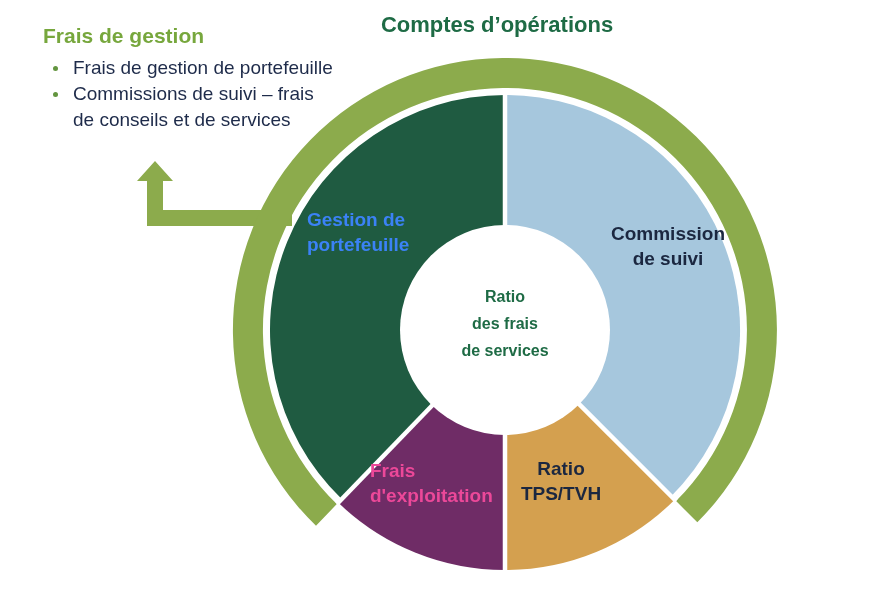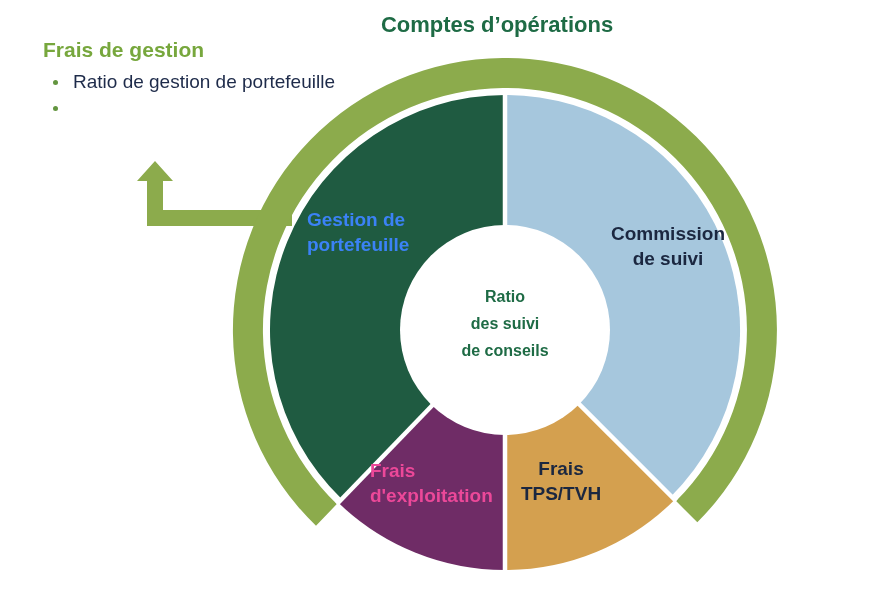--- a/index.html
+++ b/index.html
@@ -10,21 +10,21 @@
     overflow:hidden;
     font-family:"Liberation Sans", sans-serif;
   }
   
   .main-title{
     position:absolute;left:347px;top:12px;width:300px;
     text-align:center;
     font-size:22px;font-weight:bold;color:#1e6b45;
   }
   
-  .callout{position:absolute;left:43px;top:24px;margin-top:14px;}
+  .callout{position:absolute;left:43px;top:24px;}
   .callout-heading{
     font-size:21px;font-weight:bold;color:#77a73d;margin:0 0 7px 0;
   }
   .callout-list{margin:0;padding:0;list-style:none;}
   .callout-list li{
     display:flex;align-items:flex-start;
     font-size:19px;color:#1e2b4a;line-height:26px;
   }
   .callout-list li .dot{
     flex:0 0 auto;width:5px;height:5px;border-radius:50%;
@@ -54,24 +54,25 @@
 
 <div class="canvas">
 
   <div class="main-title">Comptes d’opérations</div>
 
   <div class="callout">
     <div class="callout-heading">Frais de gestion</div>
     <ul class="callout-list">
       <li>
         <span class="dot"></span>
-        <span class="bullet-text">Ratio de gestion de portefeuille</span>
+        <span class="bullet-text">Frais de gestion de portefeuille</span>
       </li>
       <li>
         <span class="dot"></span>
+        <span class="bullet-text">Commissions de suivi – frais de conseils et de services</span>
       </li>
     </ul>
   </div>
 
   <svg class="chart-svg" width="879" height="589" viewBox="0 0 879 589">
 
     <polygon points="155,161 173,181 163,181 163,210 292,210 292,226 147,226 147,181 137,181" fill="#8cab4c"></polygon>
 
     <path d="M 316 525.7 A 272 272 0 1 1 697.3 522.3 L 676.1 501.1 A 242 242 0 1 0 336.8 504.1 Z" fill="#8cab4c"></path>
 
@@ -85,22 +86,22 @@
       <line x1="505" y1="330" x2="676" y2="501"></line>
       <line x1="505" y1="330" x2="505" y2="572"></line>
       <line x1="505" y1="330" x2="337" y2="504"></line>
     </g>
 
     <circle cx="505" cy="330" r="105" fill="#ffffff"></circle>
   </svg>
 
   <div class="seg-label gestion">Gestion de portefeuille</div>
   <div class="seg-label commission">Commission de suivi</div>
-  <div class="seg-label taxes">Frais TPS/TVH</div>
+  <div class="seg-label taxes">Ratio TPS/TVH</div>
   <div class="seg-label frais">Frais d'exploitation</div>
 
   <div class="center-label">
     <span>Ratio</span>
-    <span>des suivi</span>
-    <span>de conseils</span>
+    <span>des frais</span>
+    <span>de services</span>
   </div>
 
 </div>
 
 </body></html>

